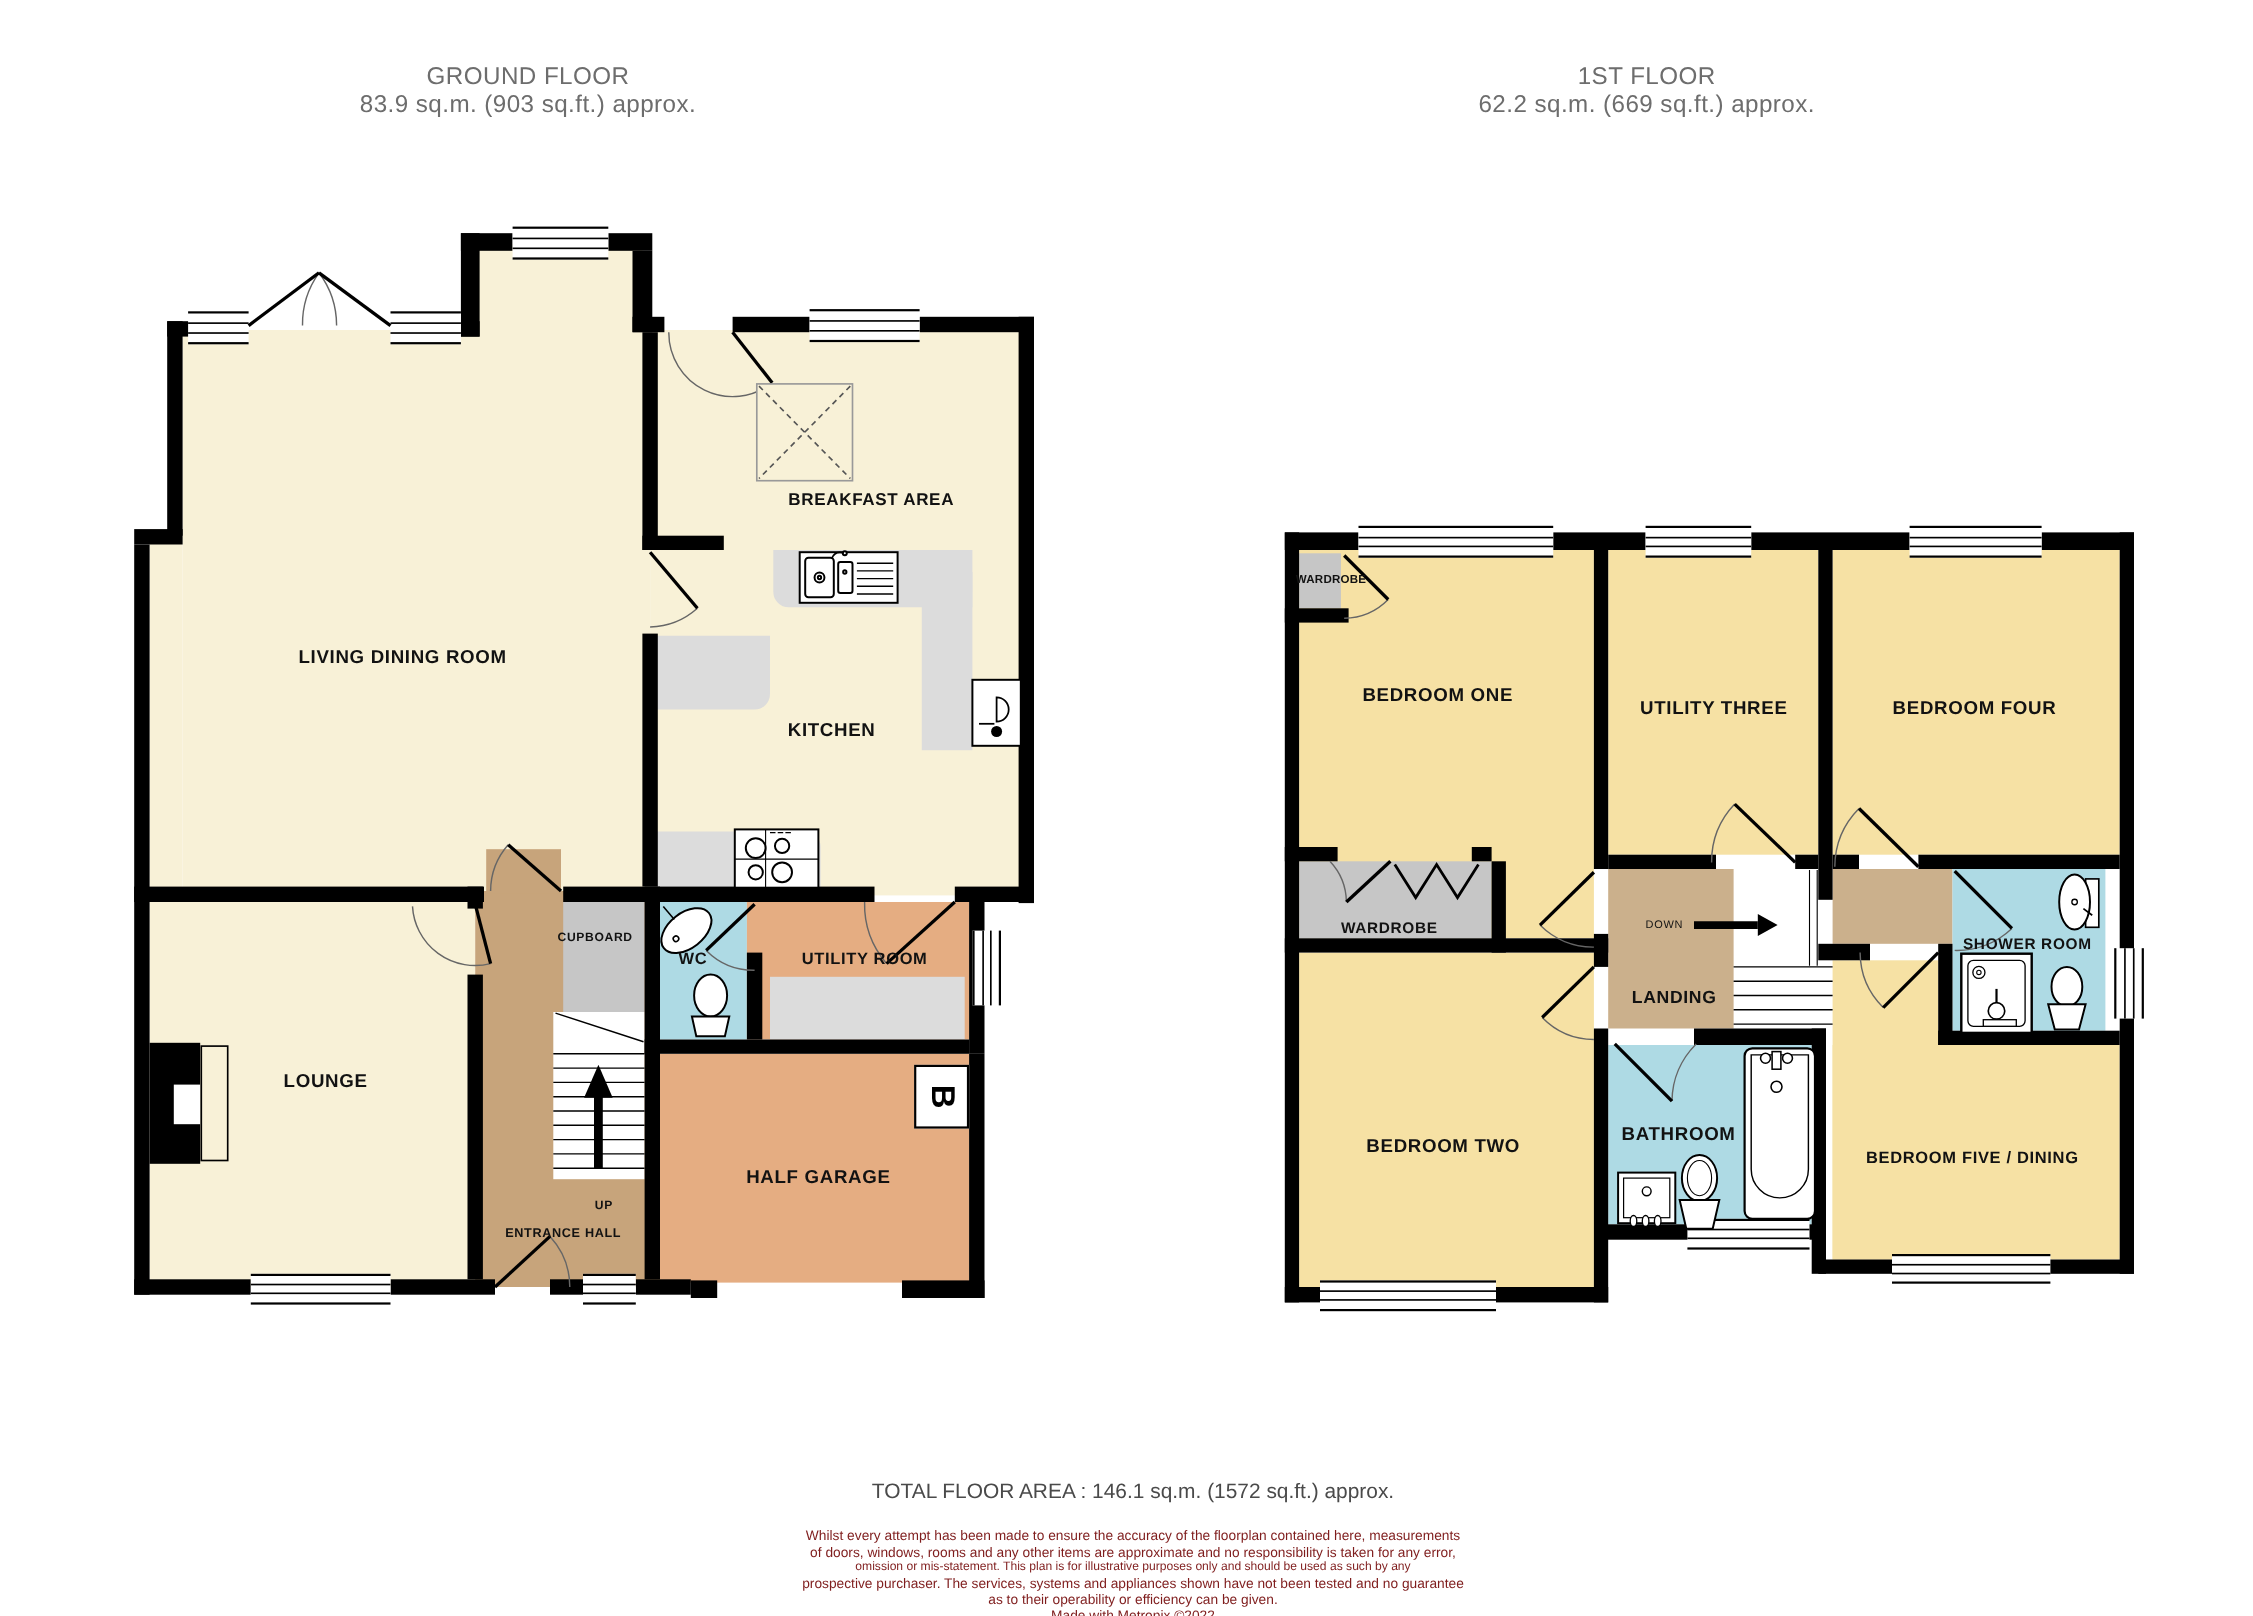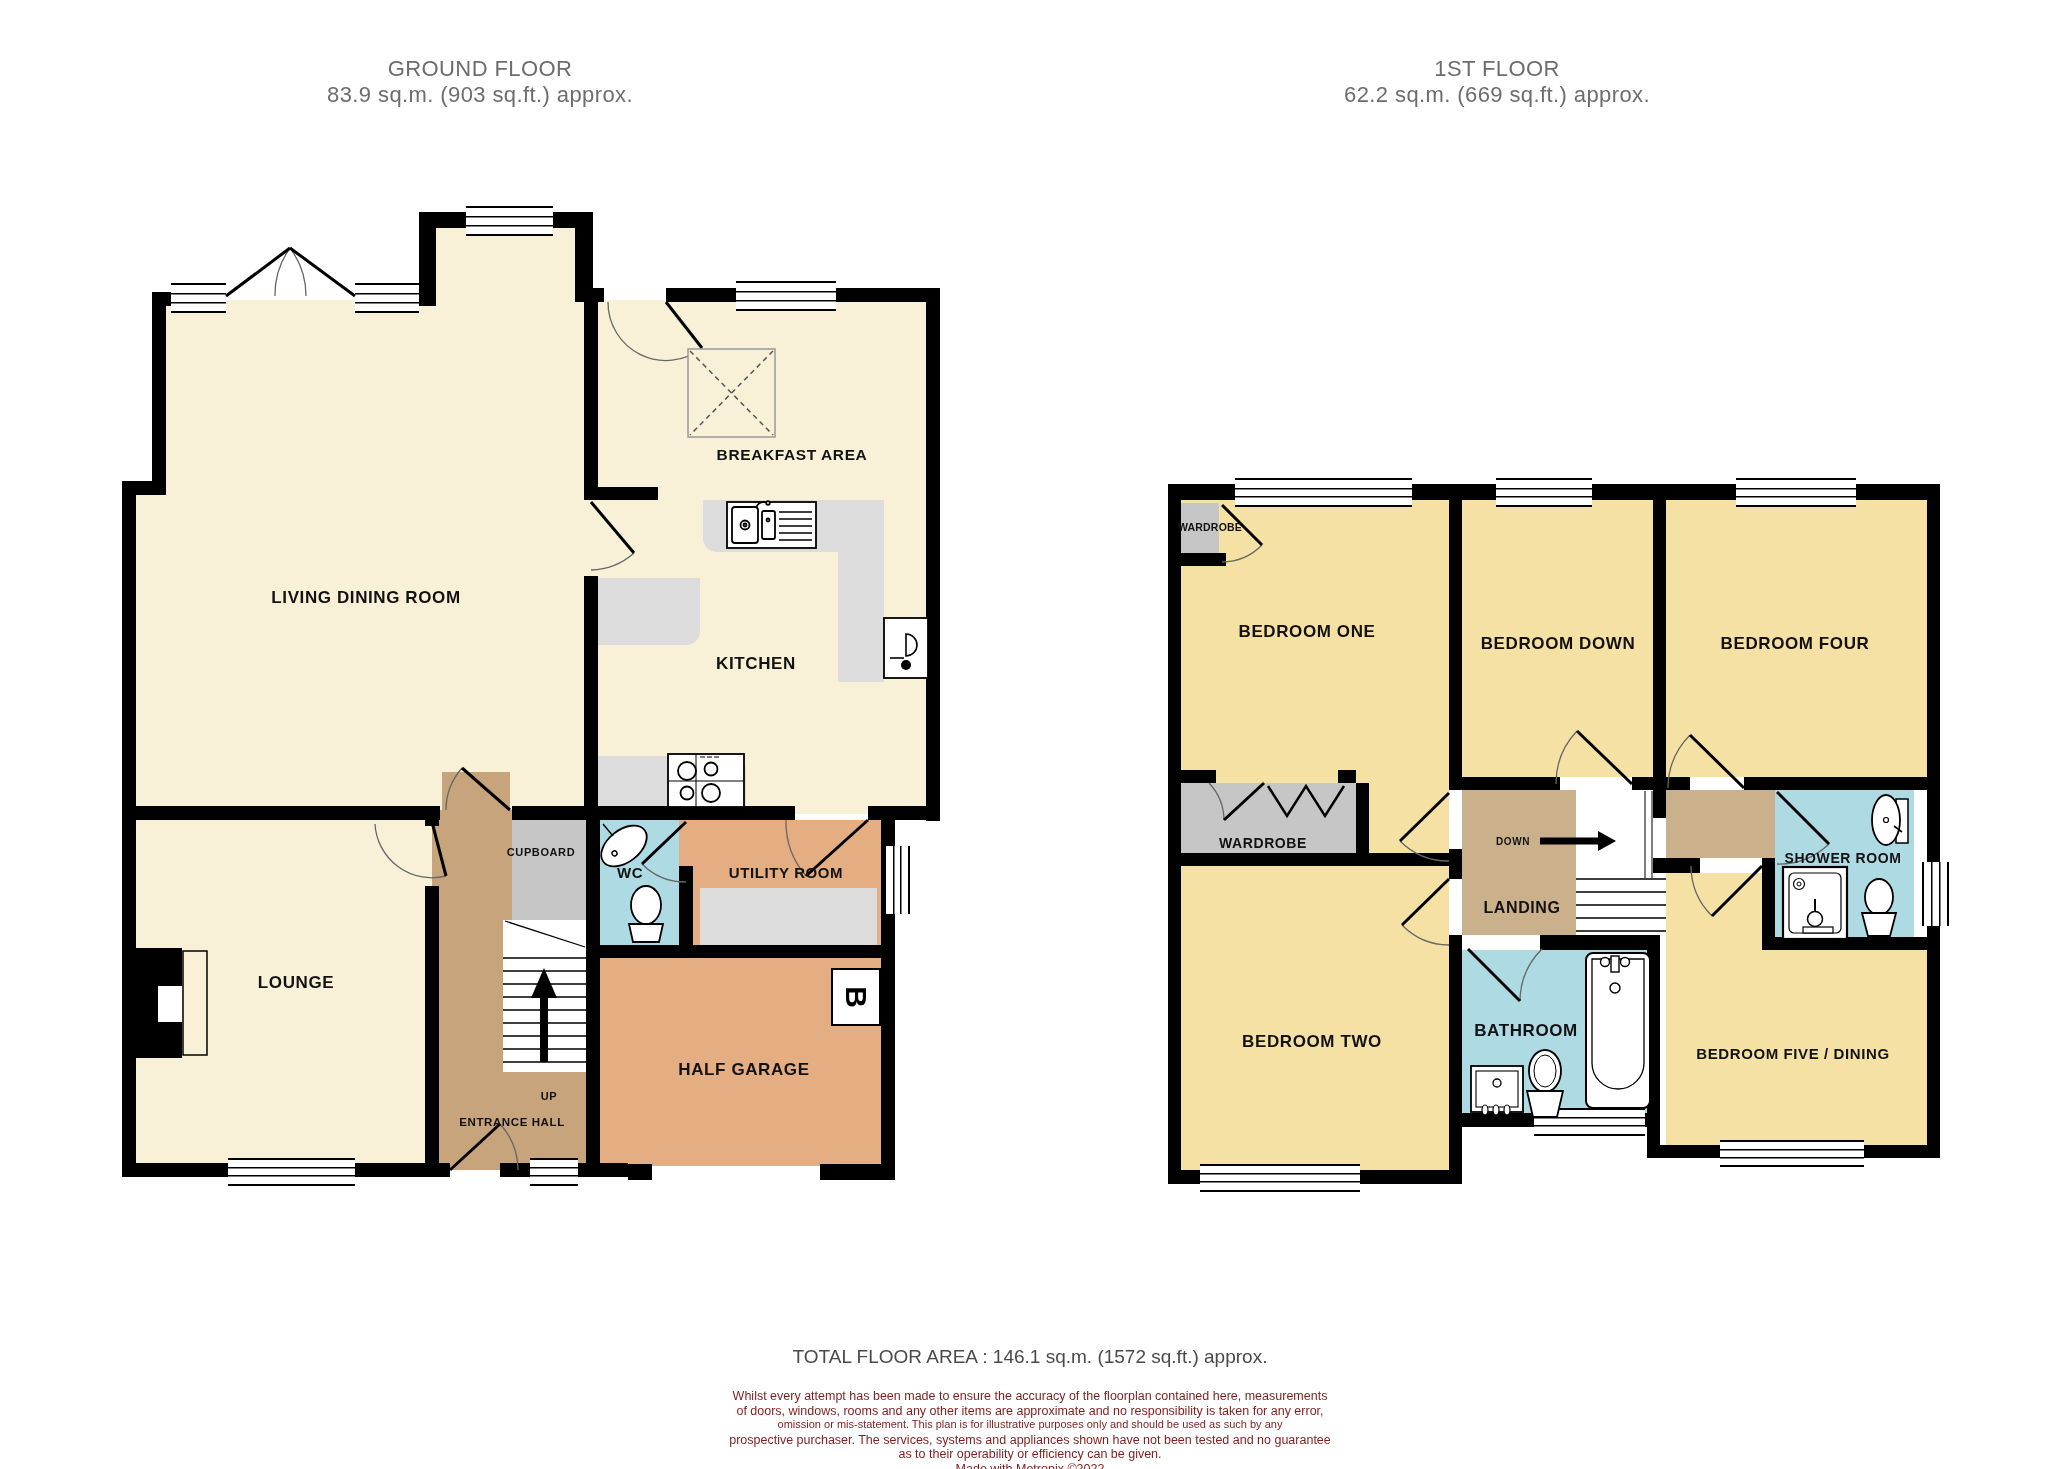--- a/index.html
+++ b/index.html
@@ -333,27 +333,27 @@
   <div class="lbl" style="left:756px;top:664px;font-size:17px;">KITCHEN</div>
   <div class="lbl" style="left:296px;top:983px;font-size:17px;">LOUNGE</div>
   <div class="lbl" style="left:541px;top:852px;font-size:11px;">CUPBOARD</div>
   <div class="lbl" style="left:630px;top:872px;font-size:15px;">WC</div>
   <div class="lbl" style="left:786px;top:872px;font-size:15px;">UTILITY ROOM</div>
   <div class="lbl" style="left:549px;top:1096px;font-size:11px;">UP</div>
   <div class="lbl" style="left:512px;top:1122px;font-size:11.5px;">ENTRANCE HALL</div>
   <div class="lbl" style="left:744px;top:1070px;font-size:17px;">HALF GARAGE</div>
 
   <div class="lbl" style="left:1307px;top:632px;font-size:17px;">BEDROOM ONE</div>
-  <div class="lbl" style="left:1558px;top:644px;font-size:17px;">BEDROOM DOWN</div>
+  <div class="lbl" style="left:1558px;top:644px;font-size:17px;">UTILITY THREE</div>
   <div class="lbl" style="left:1795px;top:644px;font-size:17px;">BEDROOM FOUR</div>
   <div class="lbl" style="left:1210px;top:527px;font-size:10.5px;letter-spacing:0.2px;">WARDROBE</div>
   <div class="lbl" style="left:1263px;top:843px;font-size:14px;">WARDROBE</div>
   <div class="lbl" style="left:1312px;top:1042px;font-size:17px;">BEDROOM TWO</div>
   <div class="lbl" style="left:1522px;top:908px;font-size:16px;">LANDING</div>
-  <div class="lbl" style="left:1513px;top:841px;font-size:10px;font-weight:bold;">DOWN</div>
+  <div class="lbl" style="left:1513px;top:841px;font-size:10px;font-weight:normal;">DOWN</div>
   <div class="lbl" style="left:1526px;top:1031px;font-size:17px;">BATHROOM</div>
   <div class="lbl" style="left:1843px;top:858px;font-size:14px;">SHOWER ROOM</div>
   <div class="lbl" style="left:1793px;top:1053px;font-size:15px;">BEDROOM FIVE / DINING</div>
 
   <div class="ftr" style="left:1030px;top:1346px;font-size:19px;color:#4a4a4a;">TOTAL FLOOR AREA : 146.1 sq.m. (1572 sq.ft.) approx.</div>
   <div class="ftr" style="left:1030px;top:1389px;font-size:12.5px;line-height:14.6px;">Whilst every attempt has been made to ensure the accuracy of the floorplan contained here, measurements</div>
   <div class="ftr" style="left:1030px;top: 1403.6px;font-size:12.5px;">of doors, windows, rooms and any other items are approximate and no responsibility is taken for any error,</div>
   <div class="ftr" style="left:1030px;top:1418.2px;font-size:11px;">omission or mis-statement. This plan is for illustrative purposes only and should be used as such by any</div>
   <div class="ftr" style="left:1030px;top:1432.8px;font-size:12.5px;">prospective purchaser. The services, systems and appliances shown have not been tested and no guarantee</div>
   <div class="ftr" style="left:1030px;top:1447.4px;font-size:12.5px;">as to their operability or efficiency can be given.</div>

